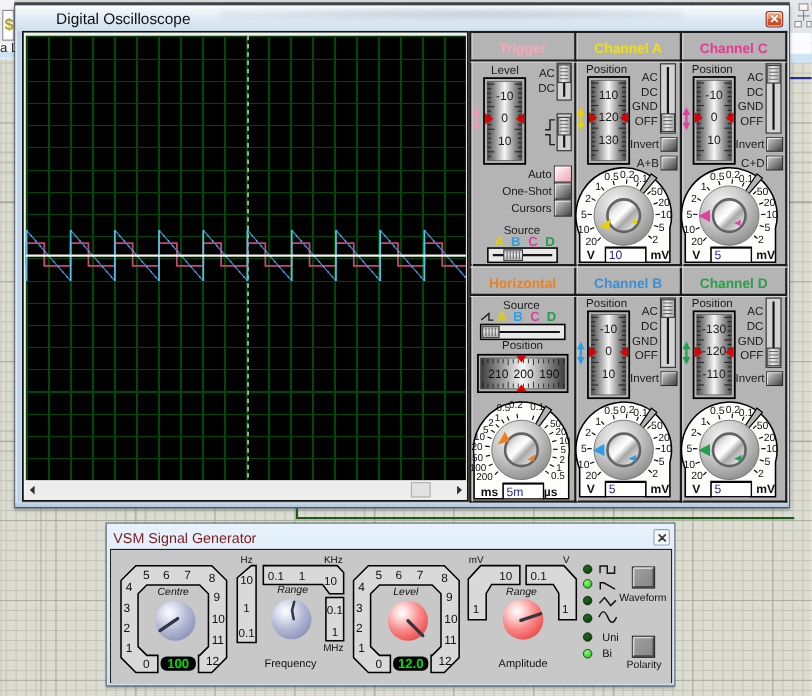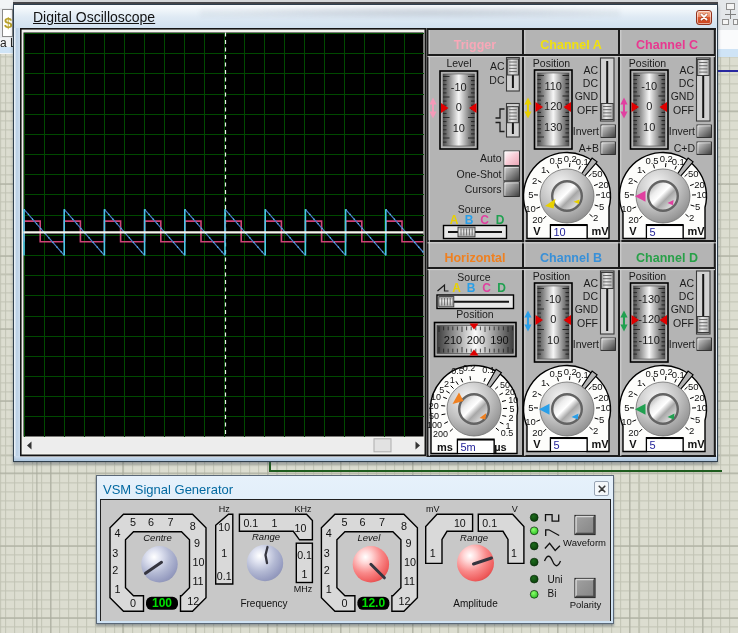--- a/index.html
+++ b/index.html
@@ -35,21 +35,21 @@
 
 <div class="abs" style="left:269px;top:462px;width:2px;height:9px;background:#1e5c1e;"></div>
 <div class="abs" style="left:269px;top:469.5px;width:453px;height:2px;background:#1e5c1e;"></div>
 
 <div class="abs" style="left:13px;top:4px;width:705px;height:458px;background:linear-gradient(to bottom,#e8f0f8,#c8d8e8);border:1px solid #30404e;box-shadow:0 2px 3px rgba(60,70,80,0.5);"></div>
 <div class="abs" style="left:14px;top:5px;width:703px;height:24px;background:linear-gradient(to bottom,#fbfdfe,#dfeaf4 50%,#cfe0ef);"></div>
 <div class="abs" style="left:14px;top:28px;width:6px;height:429px;background:linear-gradient(to right,#f2f7fb,#b9cfe5 45%,#cddded);"></div>
 <div class="abs" style="left:711px;top:28px;width:6px;height:429px;background:linear-gradient(to left,#f2f7fb,#b9cfe5 45%,#cddded);"></div>
 <div class="abs" style="left:14px;top:456px;width:703px;height:5px;background:linear-gradient(to bottom,#cddded,#aec6de);"></div>
 <div class="abs" style="left:200px;top:6px;width:420px;height:14px;background:radial-gradient(ellipse at 25% 50%,rgba(120,130,150,0.14),transparent 65%),radial-gradient(ellipse at 55% 40%,rgba(110,120,140,0.16),transparent 60%),radial-gradient(ellipse at 80% 50%,rgba(110,120,140,0.13),transparent 60%);filter:blur(2px);"></div>
-<div class="abs" style="left:33px;top:9px;font-size:14px;color:#111;text-decoration:underline;">Digital Oscilloscope</div>
+<div class="abs" style="left:51px;top:9px;font-size:14px;color:#111;">Digital Oscilloscope</div>
 <div class="abs" style="left:696px;top:9.5px;width:16px;height:15.5px;border-radius:3px;border:1px solid #93321c;background:linear-gradient(to bottom,#f8b494 0%,#ec8a66 45%,#dc5a30 50%,#c8411e 100%);box-shadow:inset 0 0 0 1px rgba(255,255,255,0.55);"></div>
 <svg class="abs" style="left:700px;top:13px" width="8" height="8" viewBox="0 0 8 8">
       <path d="M 1.4 1.4 L 6.6 6.6 M 6.6 1.4 L 1.4 6.6" stroke="#5a1a08" stroke-width="3" stroke-linecap="round" opacity="0.35"></path>
       <path d="M 1.4 1.4 L 6.6 6.6 M 6.6 1.4 L 1.4 6.6" stroke="#fff" stroke-width="1.8" stroke-linecap="round"></path>
     </svg>
 <svg width="696" height="429" viewBox="0 0 696 429" style="position:absolute;left:20px;top:28px" font-family="Liberation Sans, sans-serif">
       <defs>
 <linearGradient id="metalV" x1="0" y1="0" x2="1" y2="0">
  <stop offset="0" stop-color="#4a4a4a"></stop>
           <stop offset="0.2" stop-color="#8c8c8c"></stop>
@@ -768,21 +768,21 @@
       <circle cx="643" cy="381" r="14.8" fill="url(#knobInner)" stroke="#636363" stroke-width="2.4"></circle>
       <polygon points="615,381.3 625.5,375.7 625.5,386.8" fill="#20a050"></polygon>
       <polygon points="647.5,389 654.5,385.5 653.8,391.5" fill="#20a050"></polygon>
       <rect x="626.5" y="410.5" width="36.5" height="13" fill="#fff" stroke="#000" stroke-width="1.1"></rect>
       <text x="629.5" y="420.5" font-size="11" fill="#24249a" text-anchor="start" font-weight="normal">5</text>
       <text x="613" y="420" font-size="11" fill="#111" text-anchor="middle" font-weight="bold">V</text>
       <text x="676" y="420" font-size="11" fill="#111" text-anchor="middle" font-weight="bold">mV</text>
     </svg>
 
 <div class="abs" style="left:95.5px;top:474.8px;width:518.5px;height:149.2px;background:linear-gradient(to bottom,#e6f1fb,#cfe2f3);border:1px solid #5a6878;box-shadow:0 2px 2px rgba(70,80,90,0.5);"></div>
-<div class="abs" style="left:103px;top:481.5px;font-size:13px;color:#0369a1;">VSM Signal Generator</div>
+<div class="abs" style="left:103px;top:481.5px;font-size:13px;color:#7f1d1d;">VSM Signal Generator</div>
 <div class="abs" style="left:593.5px;top:480.5px;width:15px;height:15px;background:#f4f7fa;border:1px solid #98a4b4;border-radius:2px;"></div>
 <svg class="abs" style="left:597.5px;top:484.5px" width="8" height="8" viewBox="0 0 8 8">
       <path d="M 1.2 1.2 L 6.8 6.8 M 6.8 1.2 L 1.2 6.8" stroke="#3a3a3a" stroke-width="1.6" stroke-linecap="round"></path>
     </svg>
 <div class="abs" style="left:100px;top:498.5px;width:510.5px;height:122.5px;border:1.5px solid #202020;background:#c8c8c8;"></div>
 <svg width="509" height="121" viewBox="0 0 509 121" style="position:absolute;left:101px;top:499.5px" font-family="Liberation Sans, sans-serif">
       <defs>
 <radialGradient id="lavKnob" cx="0.35" cy="0.3" r="0.8">
  <stop offset="0" stop-color="#ffffff"></stop>
           <stop offset="0.22" stop-color="#e2e5f2"></stop>

